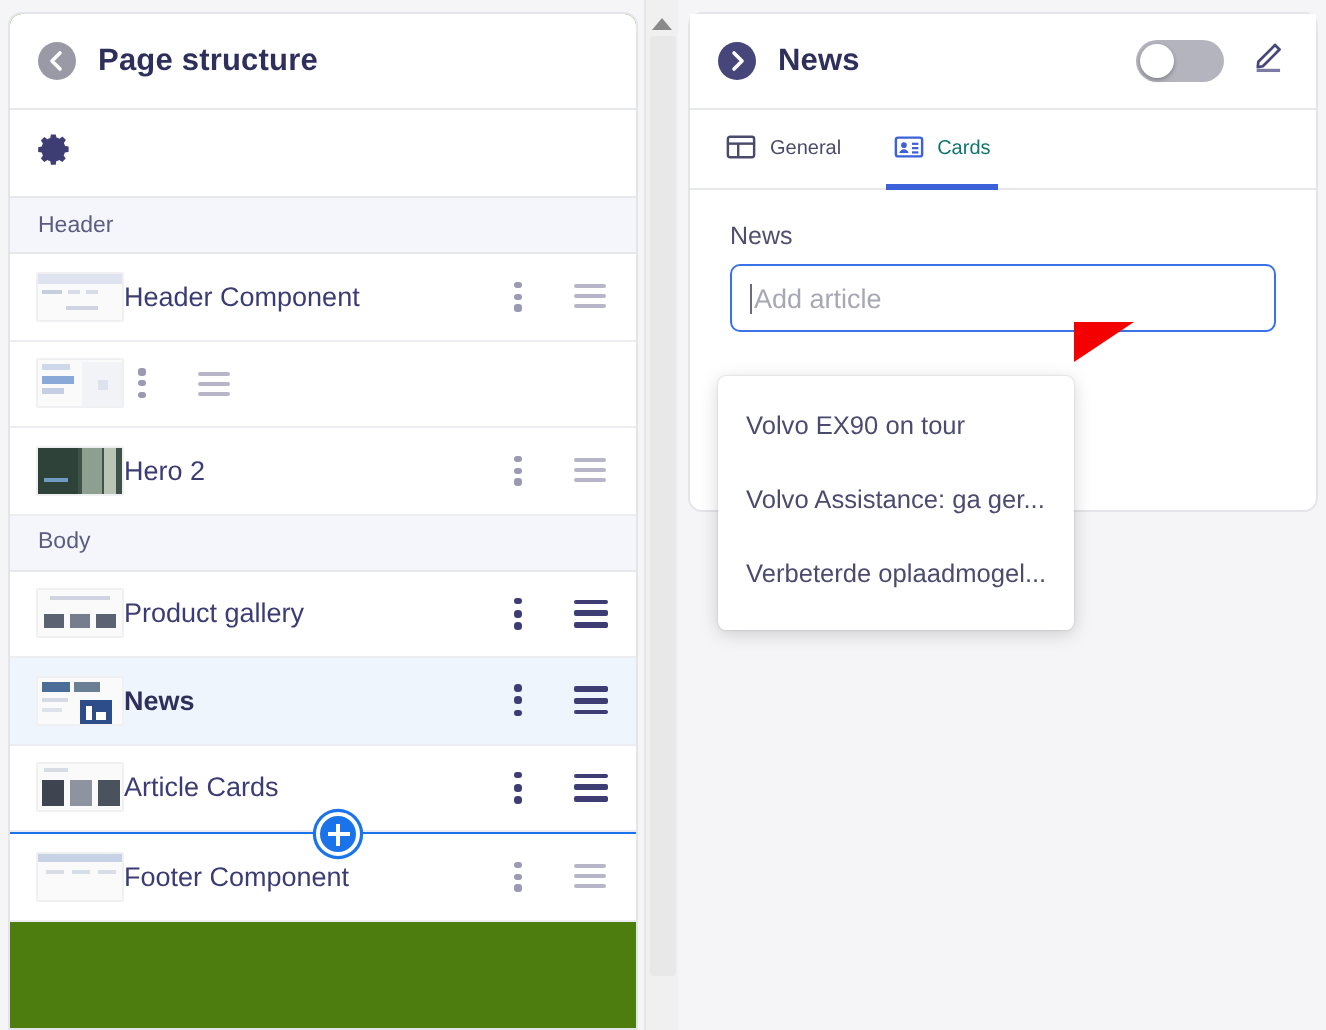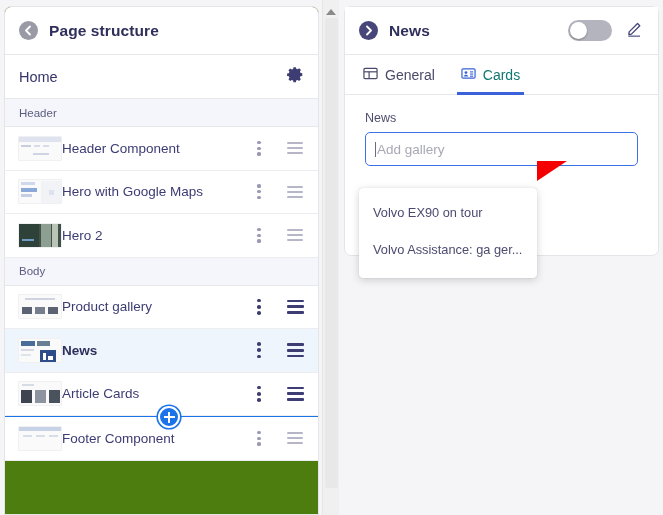--- a/index.html
+++ b/index.html
@@ -131,21 +131,21 @@
     border: 1px solid #e4e5e9;
     border-radius: 7px;
   }
   .tabs {
     height: 40px; display: flex; align-items: stretch;
     padding: 0 14px; border-bottom: 1px solid #e7e8ec;
   }
   .tab {
     display: flex; align-items: center; gap: 7px;
     padding: 0 4px; margin-right: 18px;
-    font-size: 14px; color: #4a4a6a; cursor: pointer;
+    font-size: 10px; color: #4a4a6a; cursor: pointer;
     position: relative;
   }
   .tab.active { color: #0f766e; }
   .tab.active:after {
     content: ""; position: absolute; left: 0; right: 0; bottom: -1px;
     height: 2.6px; background: #3b62d8;
   }
   .toggle {
     width: 44px; height: 21px; border-radius: 11px;
     background: #b4b4be; position: relative; cursor: pointer; flex: 0 0 auto;
@@ -203,21 +203,20 @@
     <div class="panel-header">
       <span class="circ-icon back">
         <svg width="11" height="11" viewBox="0 0 11 11">
             <path d="M7 1.5 L3 5.5 L7 9.5" fill="none" stroke="#fff" stroke-width="1.8" stroke-linecap="round" stroke-linejoin="round"></path>
           </svg>
       </span>
       <span class="panel-title">Page structure</span>
     </div>
 
     <div class="home-row">
-      <span class="home-label">Home</span>
       <span class="gear">
         <svg width="17" height="17" viewBox="0 0 20 20">
           <path fill="#3d3d74" d="M10 6.4a3.6 3.6 0 1 0 0 7.2 3.6 3.6 0 0 0 0-7.2zm0 5.4a1.8 1.8 0 1 1 0-3.6 1.8 1.8 0 0 1 0 3.6z"></path>
           <path fill="#3d3d74" d="M18 11.4v-2.8l-2.1-.4a6.2 6.2 0 0 0-.7-1.7l1.2-1.8-2-2-1.8 1.2a6.2 6.2 0 0 0-1.7-.7L10.4 1.4H7.6l-.4 2.1a6.2 6.2 0 0 0-1.7.7L3.7 3l-2 2 1.2 1.8a6.2 6.2 0 0 0-.7 1.7l-2.1.4v2.8l2.1.4c.16.6.4 1.16.7 1.7L1.7 15.6l2 2 1.8-1.2c.54.3 1.1.54 1.7.7l.4 2.1h2.8l.4-2.1c.6-.16 1.16-.4 1.7-.7l1.8 1.2 2-2-1.2-1.8c.3-.54.54-1.1.7-1.7l2.1-.4z"></path>
         </svg>
       </span>
     </div>
 
     <div class="section-head">
       <span>Header</span>
@@ -245,21 +244,20 @@
     </div>
 
     <div class="struct-row">
       <span class="thumb">
         <i style="left:2px;top:2px;width:14px;height:3px;background:#cfd8ea"></i>
         <i style="left:2px;top:8px;width:16px;height:4px;background:#8aa8d8"></i>
         <i style="left:2px;top:14px;width:11px;height:3px;background:#c5cee2"></i>
         <i style="left:22px;top:1px;width:22px;height:23px;background:#f1f3f7"></i>
         <i style="left:30px;top:10px;width:5px;height:5px;background:#dde2ee"></i>
       </span>
-      <span class="row-label">Hero with Google Maps</span>
       <span class="kebab">
           <b></b>
           <b></b>
           <b></b>
         </span>
       <span class="drag">
           <b></b>
           <b></b>
           <b></b>
         </span>
@@ -431,30 +429,33 @@
           </svg>
         </span>
         <span>Cards</span>
       </div>
     </div>
 
     <div class="panel-body">
       <div class="field-label">News</div>
       <div class="combo">
         <span class="caret-bar"></span>
-        <span class="combo-ph">Add gallery</span>
+        <span class="combo-ph">Add article</span>
       </div>
       <div class="empty-note">No articles selected</div>
     </div>
   </div>
 
   <div class="dropdown">
     <div class="dd-item">
         <span>Volvo EX90 on tour</span>
       </div>
     <div class="dd-item">
         <span>Volvo Assistance: ga ger...</span>
       </div>
+    <div class="dd-item">
+        <span>Verbeterde oplaadmogel...</span>
+      </div>
   </div>
 
   <div class="red-cursor"></div>
 
 </div>
 
 </body></html>

